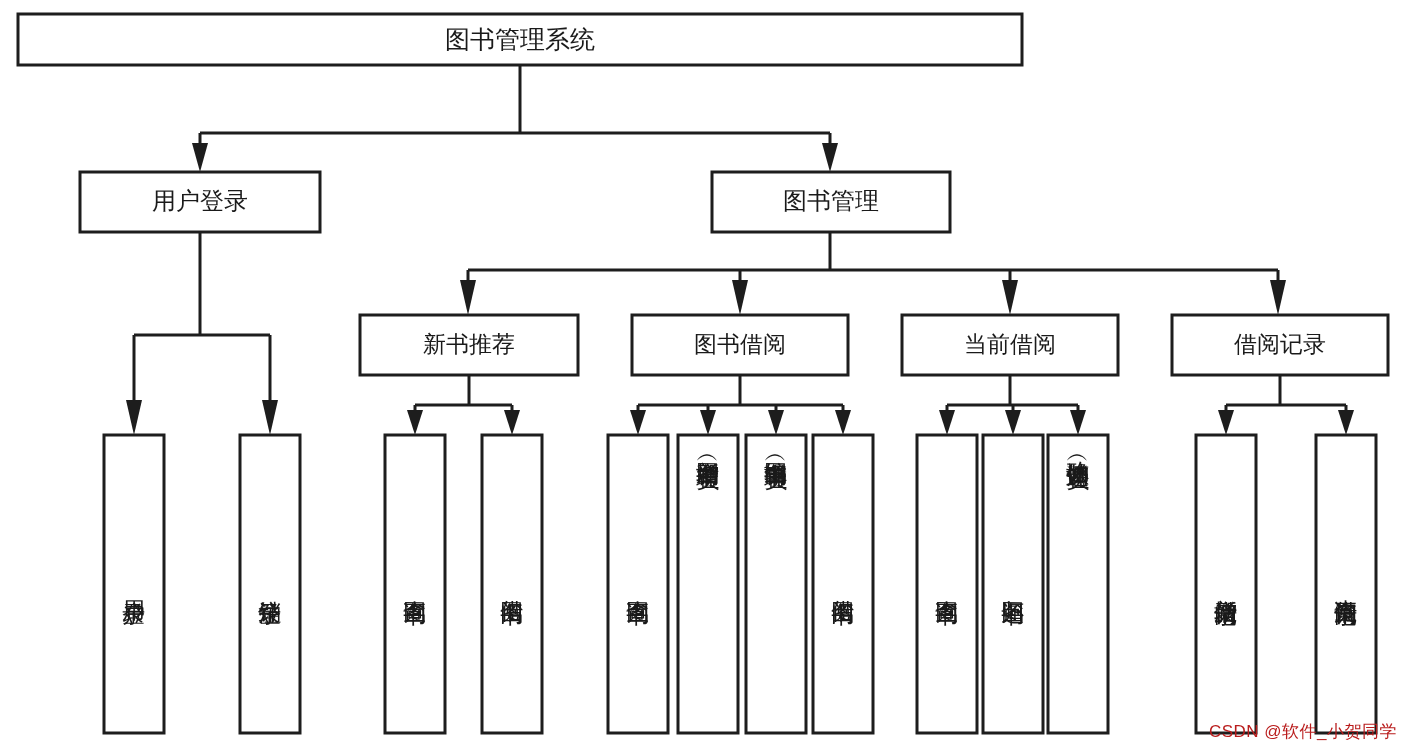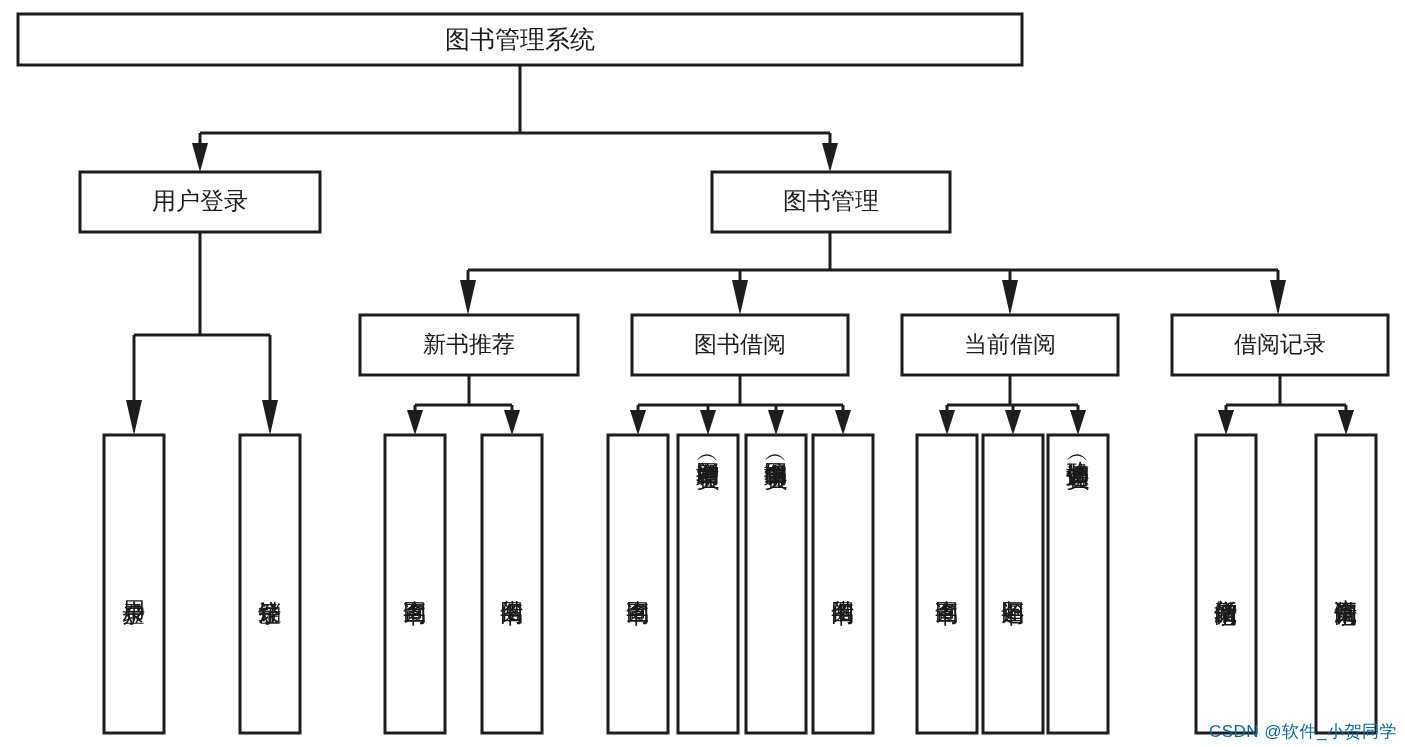--- a/index.html
+++ b/index.html
@@ -67,21 +67,21 @@
     justify-content: flex-start;
     white-space: nowrap;
     pointer-events: none;
   }
   #watermark {
     position: absolute;
     right: 8px;
     bottom: 4px;
     font-family: "Liberation Sans", "DejaVu Sans", sans-serif;
     font-size: 17px;
-    color: #0369a1;
+    color: #b91c1c;
     letter-spacing: 0.5px;
     white-space: nowrap;
   }
 </style>
 </head>
 <body>
 
 <div id="diagram-root">
 
   <svg id="flow-svg" viewBox="0 0 1405 747">

